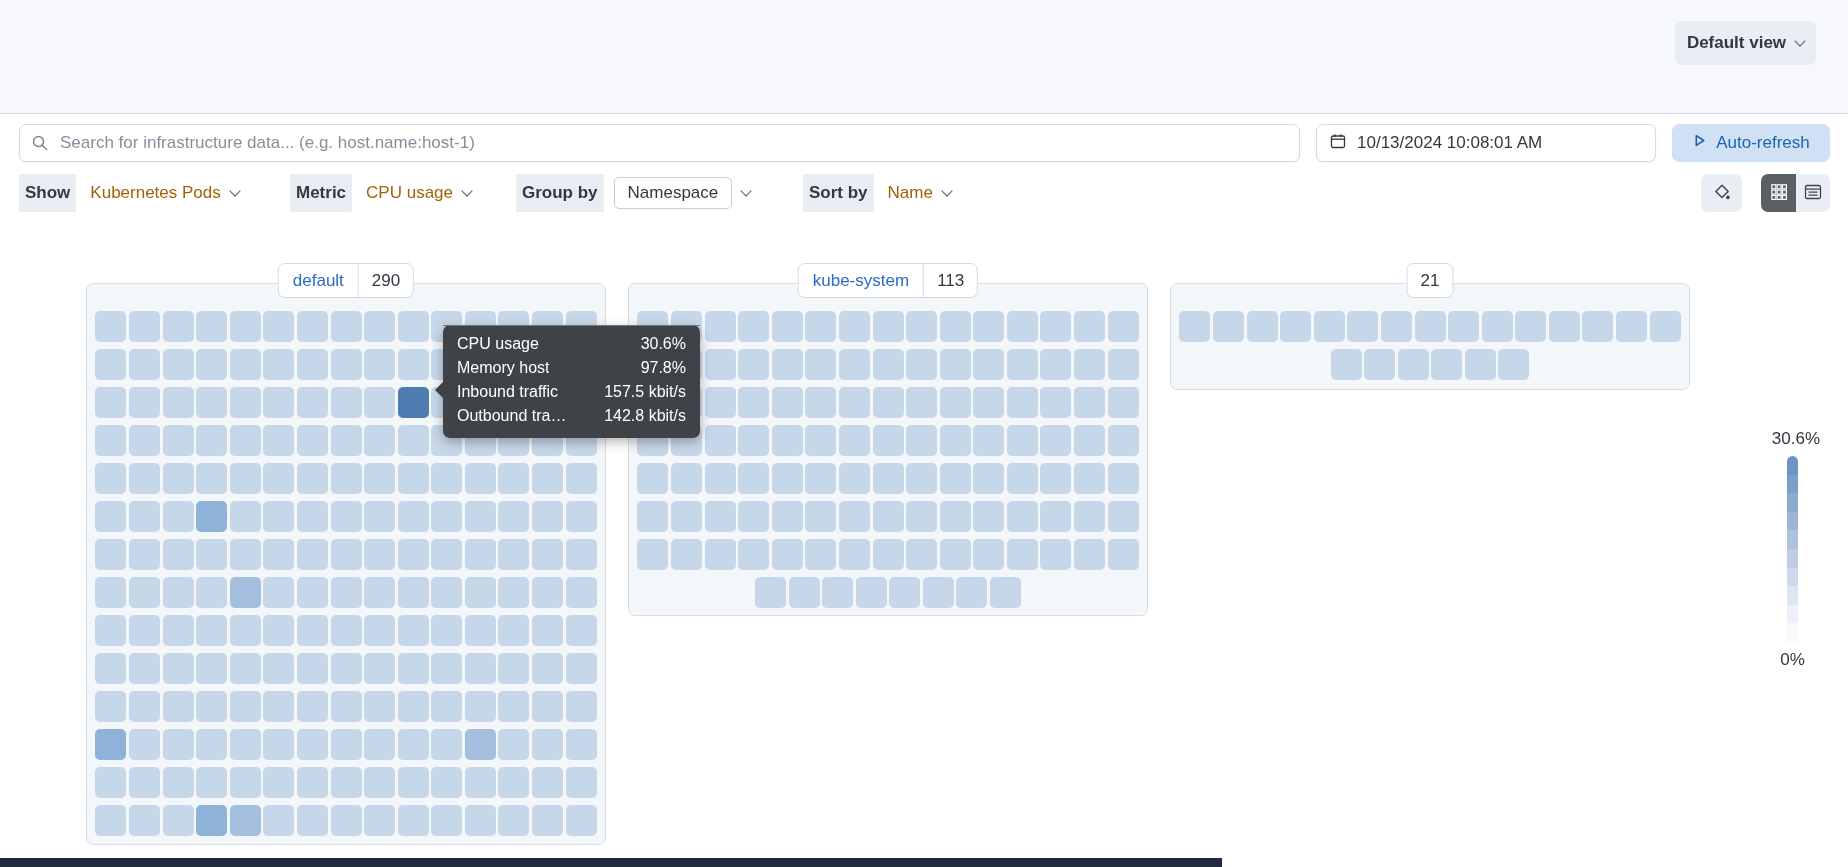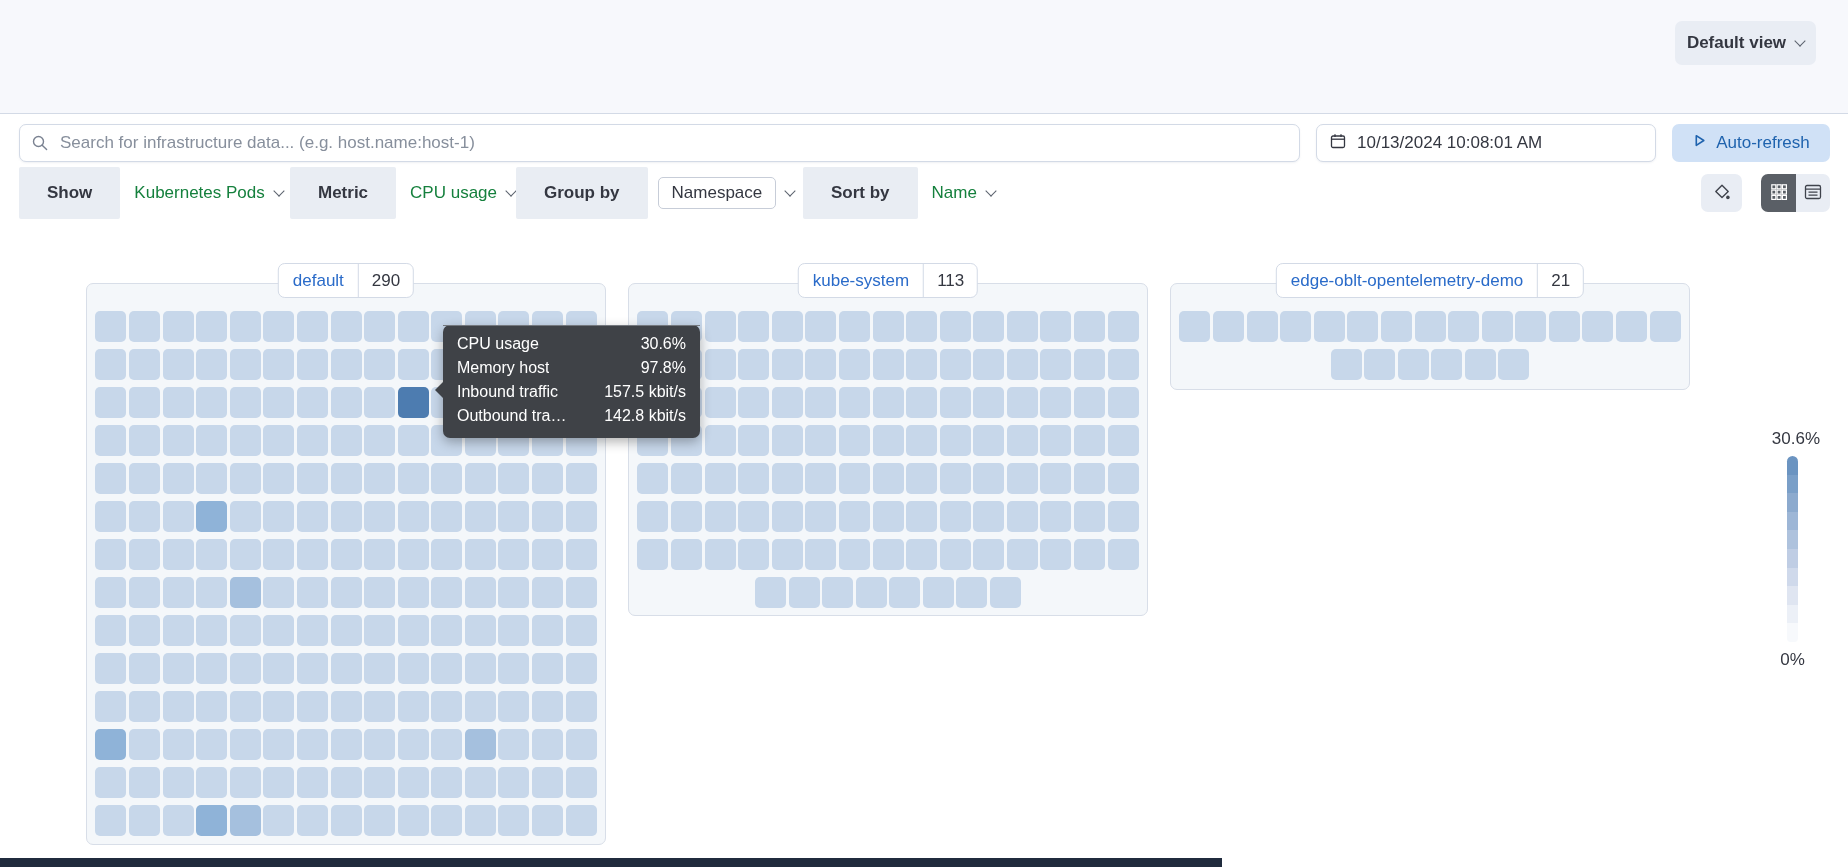--- a/index.html
+++ b/index.html
@@ -61,26 +61,26 @@
   .refresh-btn {
     position: absolute; left: 1672px; top: 124px; width: 158px; height: 38px;
     background: #d0e1f6; color: #1f63ae; border-radius: 7px;
     font-size: 17px; font-weight: 500;
     display: flex; align-items: center; justify-content: center; gap: 9px;
   }
 
   
   .tbg { position: absolute; top: 174px; height: 38px; display: flex; align-items: center; gap: 10px; }
   .tbg-label {
-    background: #e9edf3; height: 52px; display: flex; align-items: center;
-    padding: 0 28px; font-weight: 700; font-size: 17px; color: #343741; border-radius: 2px;
+    background: #e9edf3; height: 38px; display: flex; align-items: center;
+    padding: 0 6px; font-weight: 700; font-size: 17px; color: #343741; border-radius: 2px;
   }
   .tbg-value {
     display: flex; align-items: center; gap: 10px;
-    font-size: 17px; color: #15803d; padding: 0 4px; background: transparent;
+    font-size: 17px; color: #a16207; padding: 0 4px; background: transparent;
   }
   .tbg-show   { left: 19px; }
   .tbg-metric { left: 290px; }
   .tbg-group  { left: 516px; }
   .tbg-sort   { left: 803px; }
   .ns-box {
     border: 1px solid #c7cdd8; border-radius: 5px; background: #fff;
     height: 32px; display: flex; align-items: center; padding: 0 13px;
     font-size: 17px; color: #343741;
   }
@@ -671,21 +671,20 @@
           <div class="node-cell" style="background: rgb(199, 215, 234);"></div>
           <div class="node-cell" style="background: rgb(199, 215, 234);"></div>
           <div class="node-cell" style="background: rgb(199, 215, 234);"></div>
           <div class="node-cell" style="background: rgb(199, 215, 234);"></div>
         </div>
       </div>
   </div>
 
   <div class="group-box g2">
     <div class="group-header">
-      <a class="group-name" href="#">edge-oblt-opentelemetry-demo</a>
       <span class="group-count">21</span>
     </div>
     <div class="waffle">
         <div class="waffle-row">
           <div class="node-cell" style="background: rgb(199, 215, 234);"></div>
           <div class="node-cell" style="background: rgb(199, 215, 234);"></div>
           <div class="node-cell" style="background: rgb(199, 215, 234);"></div>
           <div class="node-cell" style="background: rgb(199, 215, 234);"></div>
           <div class="node-cell" style="background: rgb(199, 215, 234);"></div>
           <div class="node-cell" style="background: rgb(199, 215, 234);"></div>

